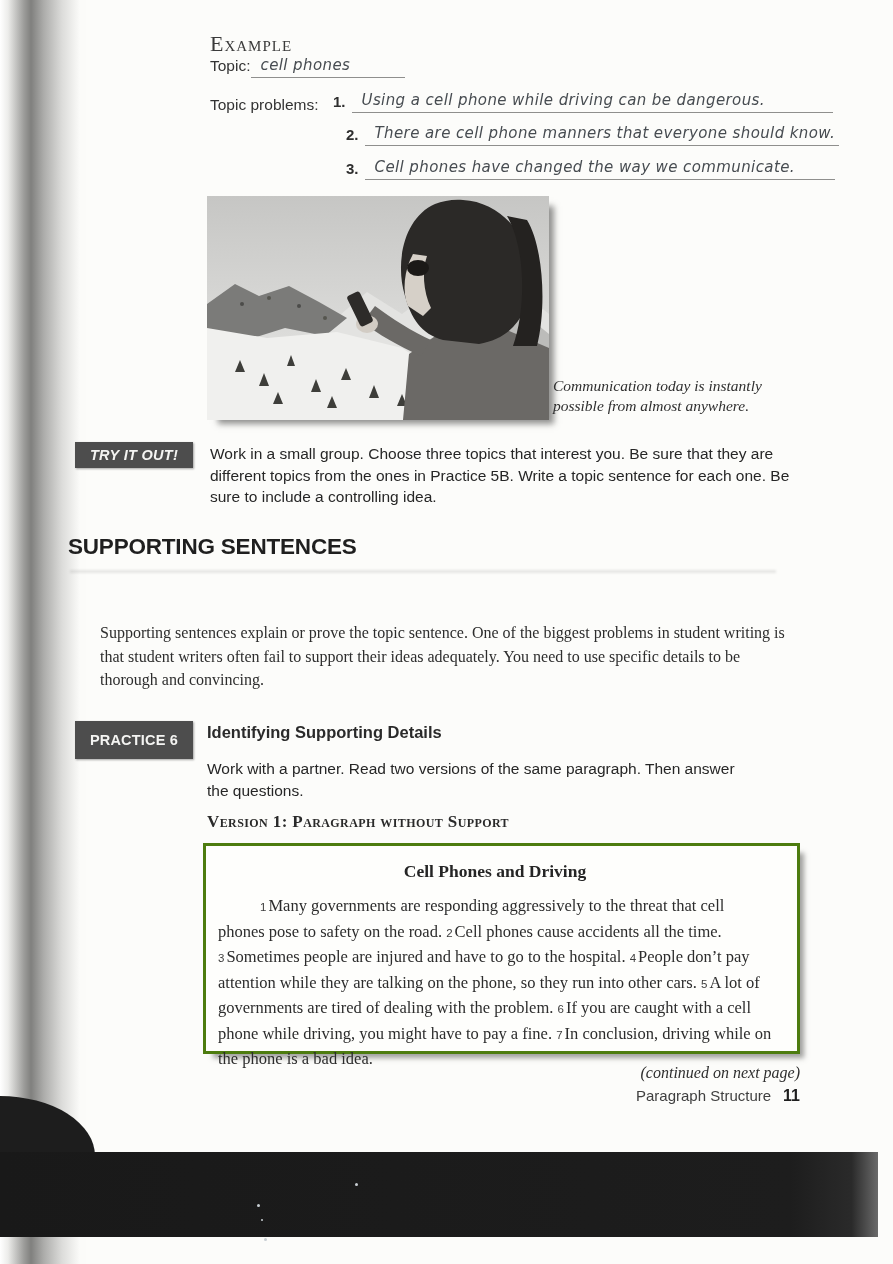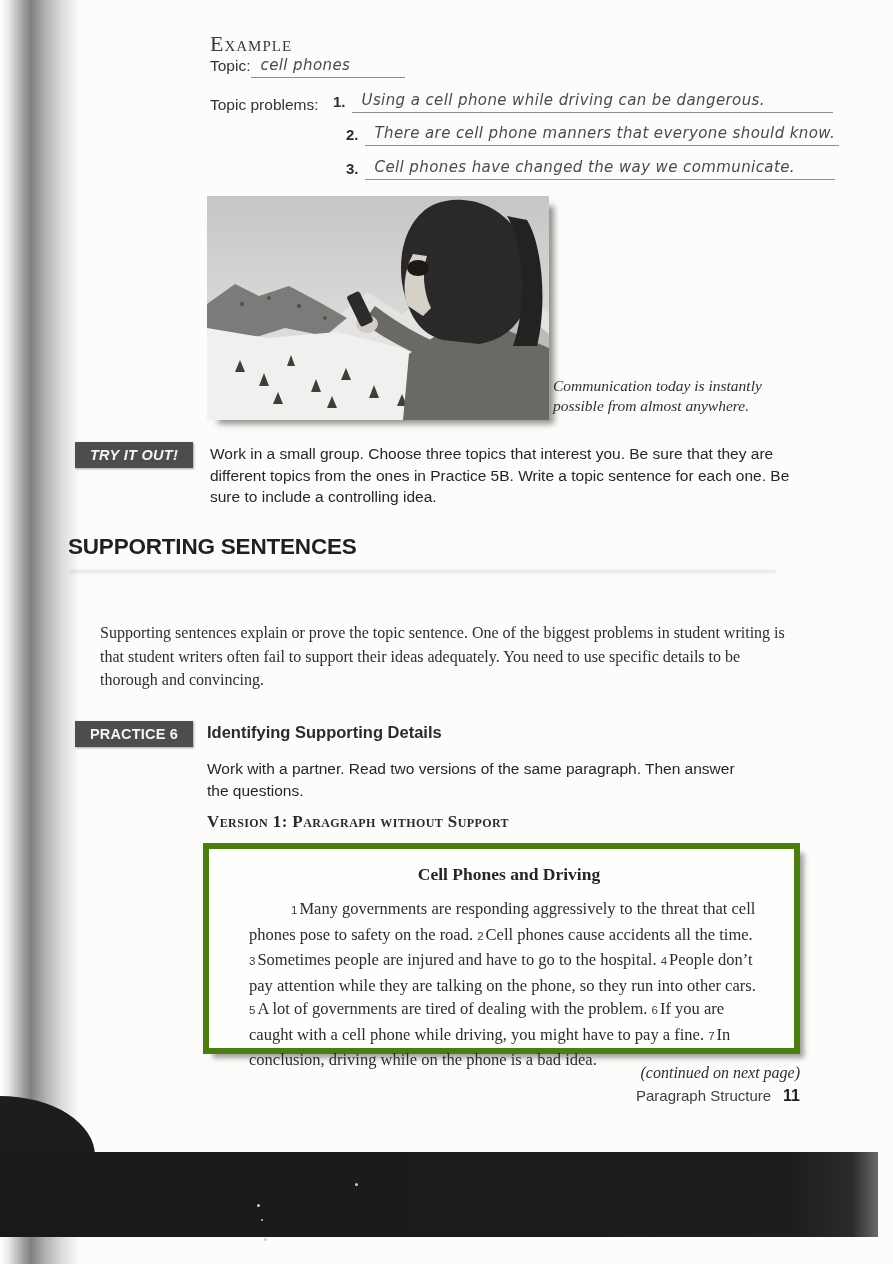--- a/index.html
+++ b/index.html
@@ -41,39 +41,39 @@
     box-shadow:8px 7px 6px -3px rgba(60,60,58,.55);background:#ddd;}
   #photo svg{display:block;width:342px;height:224px;}
   #caption{left:553px;top:376px;width:255px;font-family:"Liberation Serif",serif;
     font-style:italic;font-size:15.5px;line-height:19.5px;color:#2f2f2f;}
 
   
   .badge{background:#4d4d4d;color:#f4f4f2;font-weight:bold;font-size:14.5px;
     display:flex;align-items:center;justify-content:center;
     box-shadow:1px 1px 2px rgba(0,0,0,.35);text-align:right;}
   #tryit-badge{left:75px;top:442px;width:118px;height:26px;font-style:italic;letter-spacing:.3px;}
-  #practice-badge{left:75px;top:721px;width:118px;height:26px;letter-spacing:.2px;}
+  #practice-badge{left:75px;top:721px;width:118px;height:38px;letter-spacing:.2px;}
 
   #tryit-text{left:210px;top:443px;width:588px;font-size:15.5px;line-height:21.5px;color:#262626;}
 
   
   #ss-heading{left:68px;top:534px;font-size:22.5px;font-weight:bold;letter-spacing:-.2px;color:#1f1f1f;}
   #ss-smudge{left:70px;top:570px;width:706px;height:3px;background:rgba(40,40,40,.10);filter:blur(1px);}
   .body-para{font-family:"Liberation Serif",serif;font-size:16px;line-height:23.5px;color:#2d2d2d;}
   #ss-para1{left:100px;top:581px;width:690px;margin-top:40px;}
   #ss-para2{left:100px;top:653px;width:690px;}
 
   #practice-title{left:207px;top:723px;font-size:16.5px;font-weight:bold;color:#2a2a2a;}
   #practice-instructions{left:207px;top:758px;width:548px;font-size:15.5px;line-height:21.5px;color:#262626;}
   #version-heading{left:207px;top:812px;font-family:"Liberation Serif",serif;
     font-variant:small-caps;font-weight:bold;font-size:17px;letter-spacing:.4px;color:#2a2a2a;}
 
   
   #v1-box{left:203px;top:843px;width:597px;height:211px;background:#fefefc;
-    border:6px solid #4d7c0f;box-sizing:border-box;padding:15px 25px 0 40px;
+    border:3px solid #4d7c0f;box-sizing:border-box;padding:15px 25px 0 12px;
     box-shadow:7px 7px 5px -3px rgba(70,70,68,.5);}
   #v1-title{text-align:center;font-family:"Liberation Serif",serif;font-weight:bold;
     font-size:17.5px;color:#252525;}
   #v1-para{margin-top:12px;font-family:"Liberation Serif",serif;font-size:16.5px;
     line-height:23.5px;color:#2c2c2c;text-indent:42px;text-align:left;}
   .snum{font-size:11.5px;font-family:"Liberation Sans",sans-serif;color:#3d3d3d;padding-right:2px;}
 
   #continued{left:400px;top:1064px;width:400px;text-align:right;
     font-family:"Liberation Serif",serif;font-style:italic;font-size:16px;color:#2e2e2e;}
   #footer{left:400px;top:1087px;width:400px;text-align:right;font-size:15px;color:#3f3f3f;}

